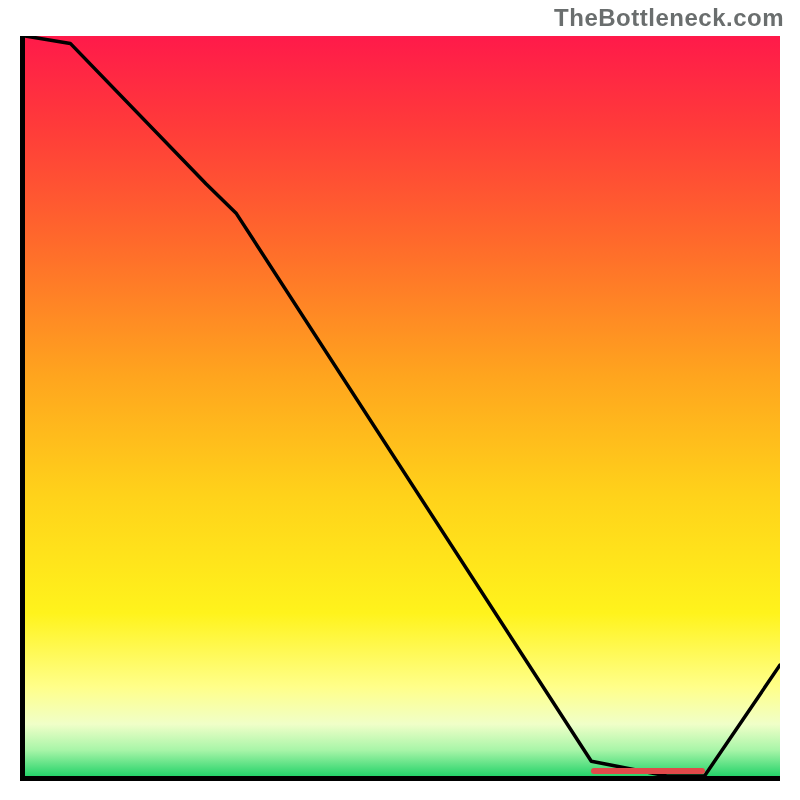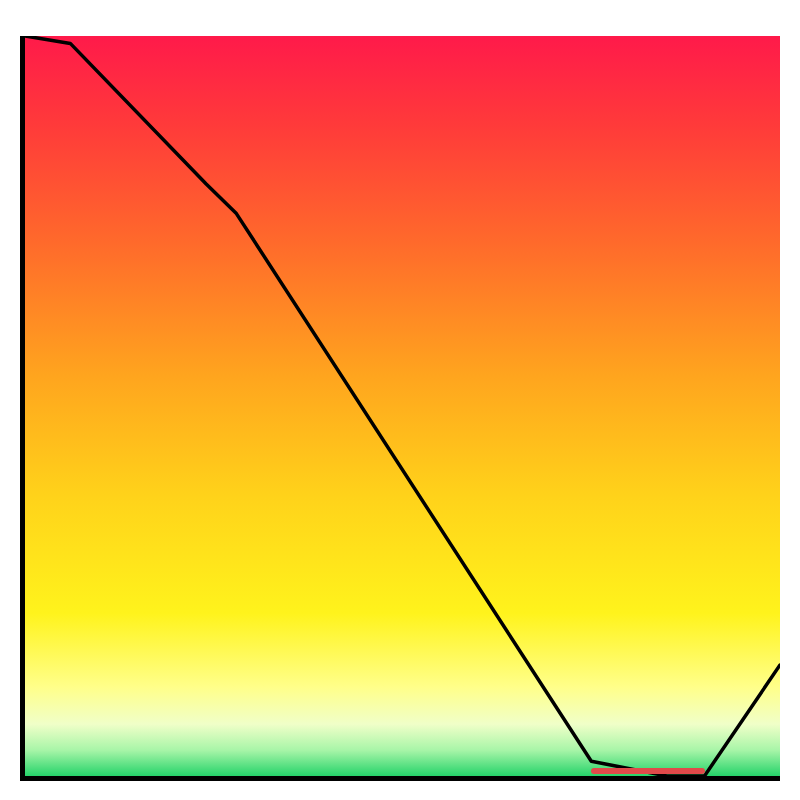--- a/index.html
+++ b/index.html
@@ -48,20 +48,21 @@
     height: 6px;
     border-radius: 3px;
     background: #e04a4a;
   }
 </style>
 </head>
 <body>
 
 <div class="wrapper">
 
+  <div class="attribution">TheBottleneck.com</div>
 
   <div class="plot">
 
     <svg class="bg-gradient" width="100%" height="100%" viewBox="0 0 755 740" preserveAspectRatio="none">
       <defs>
         <linearGradient id="grad" x1="0" y1="0" x2="0" y2="1">
             <stop offset="0.00%" stop-color="#ff1a4a"></stop>
             <stop offset="12.00%" stop-color="#ff3a3a"></stop>
             <stop offset="28.00%" stop-color="#ff6a2b"></stop>
             <stop offset="46.00%" stop-color="#ffa51e"></stop>

